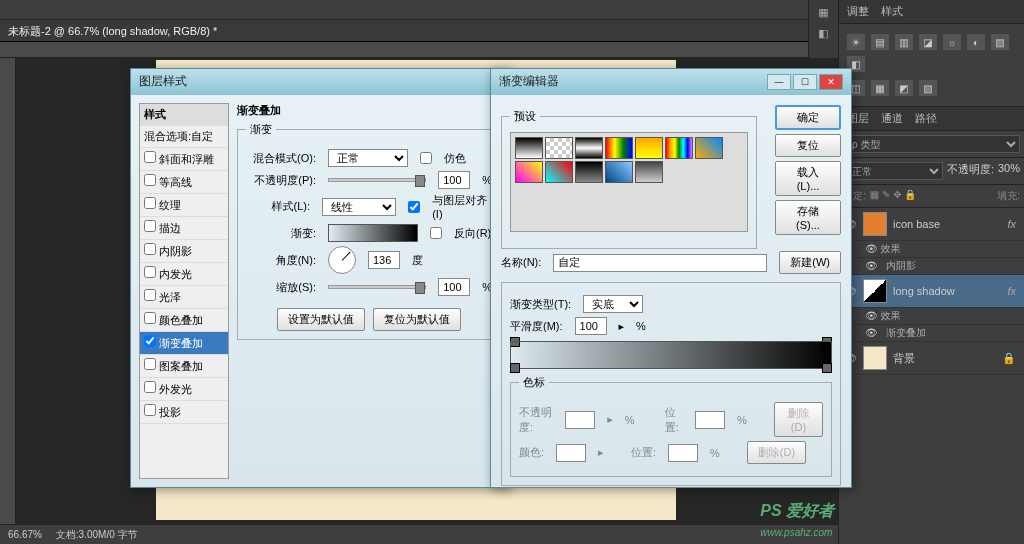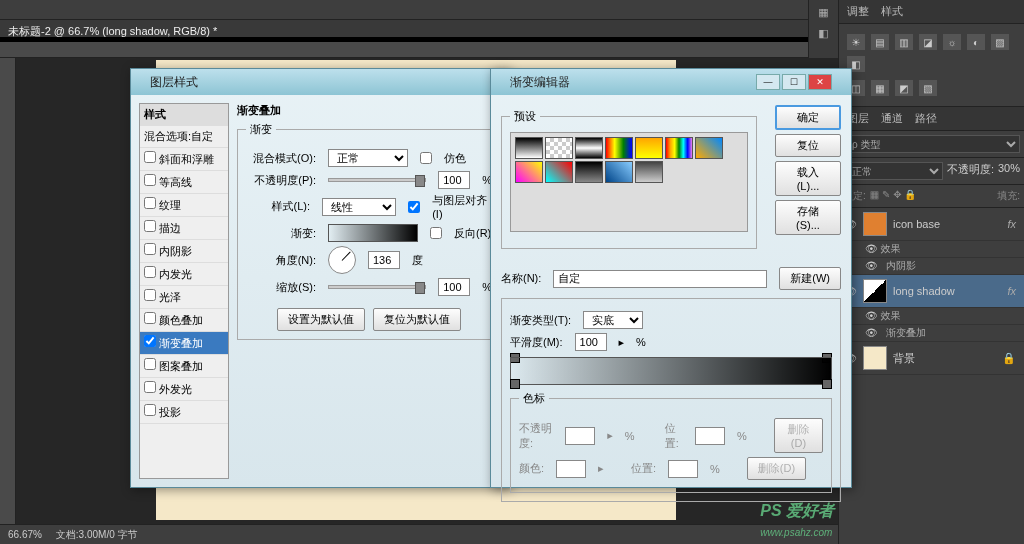--- a/index.html
+++ b/index.html
@@ -1,18 +1,18 @@
 <!DOCTYPE html>
 <html><head>
 <meta charset="utf-8">
 <style>
 *{box-sizing:border-box;margin:0;padding:0;font-family:"Microsoft YaHei",sans-serif}
 body{width:1024px;height:544px;background:#535353;overflow:hidden;position:relative;font-size:11px;color:#ccc}
 .menubar{height:20px;background:#3e3e3e;border-bottom:1px solid #222}
-.titlebar{height:22px;background:#393939;color:#eee;padding:4px 8px;font-size:11px;border-bottom:5px solid #000000}
+.titlebar{height:22px;background:#393939;color:#eee;padding:4px 8px;font-size:11px;border-bottom:1px solid #000000}
 .rulers{position:absolute;top:42px;left:0;right:186px;height:16px;background:#4a4a4a;border-bottom:1px solid #222}
 .ruler-v{position:absolute;top:58px;left:0;width:16px;bottom:20px;background:#4a4a4a;border-right:1px solid #222}
 .canvas-area{position:absolute;top:58px;left:16px;right:186px;bottom:20px;background:#262626}
 .artboard{position:absolute;top:2px;left:140px;width:520px;height:460px;background:#f5e8c8}
 .rightpanel{position:absolute;top:0;right:0;width:186px;bottom:0;background:#3e3e3e;border-left:1px solid #222}
 .rp-tabs{height:24px;background:#353535;display:flex;gap:12px;padding:4px 8px;color:#bbb;font-size:11px;border-bottom:1px solid #222}
 .rp-section{padding:6px 8px;border-bottom:1px solid #222}
 .adj-grid{display:flex;flex-wrap:wrap;gap:6px;padding:4px 0}
 .adj-icon{width:18px;height:16px;background:#555;display:flex;align-items:center;justify-content:center;color:#ccc;font-size:10px}
 .layer-head{display:flex;gap:4px;padding:4px;border-bottom:1px solid #222}
@@ -25,21 +25,21 @@
 .thumb.beige{background:#f5e8c8}
 .thumb.orange{background:#e08030}
 .thumb.shadow{background:linear-gradient(135deg,#fff 50%,#000 50%)}
 .layer-sub{padding-left:26px;color:#aaa;font-size:10px;border-bottom:1px solid #333;line-height:16px}
 .fx{color:#aaa;font-style:italic;margin-left:auto;padding-right:4px}
 .lock{color:#888;margin-left:auto;padding-right:4px}
 .statusbar{position:absolute;bottom:0;left:0;right:186px;height:20px;background:#3e3e3e;color:#ccc;padding:3px 8px;font-size:10px;border-top:1px solid #222}
 .dialog{position:absolute;background:linear-gradient(#e8f2f6,#d8e6ec);border:1px solid #5a8a9a;box-shadow:2px 2px 10px rgba(0,0,0,.4)}
 .dlg1{top:68px;left:130px;width:380px;height:420px}
 .dlg2{top:68px;left:490px;width:362px;height:420px}
-.dlg-title{height:26px;background:linear-gradient(#bde0ec,#8dc4d4);color:#222;padding:5px 19px;font-size:12px;display:flex;align-items:center}
+.dlg-title{height:26px;background:linear-gradient(#bde0ec,#8dc4d4);color:#222;padding:5px 8px;font-size:12px;display:flex;align-items:flex-end}
 .dlg-title .wbtns{margin-left:auto;display:flex;gap:2px}
 .wbtn{width:24px;height:16px;background:#d4e8f0;border:1px solid #7aa;font-size:9px;text-align:center;line-height:14px}
 .wbtn.close{background:#d44;color:#fff}
 .dlg-body{display:flex;height:calc(100% - 26px);padding:8px;gap:8px;color:#000}
 .style-list{width:90px;border:1px solid #999;background:#efefef}
 .style-list div{padding:3px 4px;font-size:11px;border-bottom:1px solid #ddd}
 .style-list .hdr{background:#ddd;font-weight:bold}
 .style-list .sel{background:#3a7ac0;color:#fff}
 .style-content{flex:1;font-size:11px}
 .fieldset{border:1px solid #aaa;padding:8px;margin-top:4px}
@@ -248,21 +248,21 @@
         <div class="swatch" style="background:linear-gradient(orange,yellow)"></div>
         <div class="swatch" style="background:linear-gradient(90deg,red,orange,yellow,green,cyan,blue,violet)"></div>
         <div class="swatch" style="background:linear-gradient(45deg,#fa0,#08f)"></div>
         <div class="swatch" style="background:linear-gradient(45deg,#f0f,#ff0)"></div>
         <div class="swatch" style="background:linear-gradient(45deg,#0ff,#f00)"></div>
         <div class="swatch" style="background:linear-gradient(#000,#888)"></div>
         <div class="swatch" style="background:linear-gradient(45deg,#048,#8cf)"></div>
         <div class="swatch" style="background:linear-gradient(#444,#ccc)"></div>
       </div>
     </fieldset>
-    <div class="row" style="margin-top:18px">
+    <div class="row" style="margin-top:2px">
       <span>名称(N):</span>
       <input type="text" style="flex: 1 1 0%;" value="自定">
       <button class="btn">新建(W)</button>
     </div>
     <fieldset class="fieldset" style="flex:1">
       <div class="row">
           <span>渐变类型(T):</span>
         <select style="width:60px"><option>实底</option></select>
       </div>
       <div class="row"><span>平滑度(M):</span>

